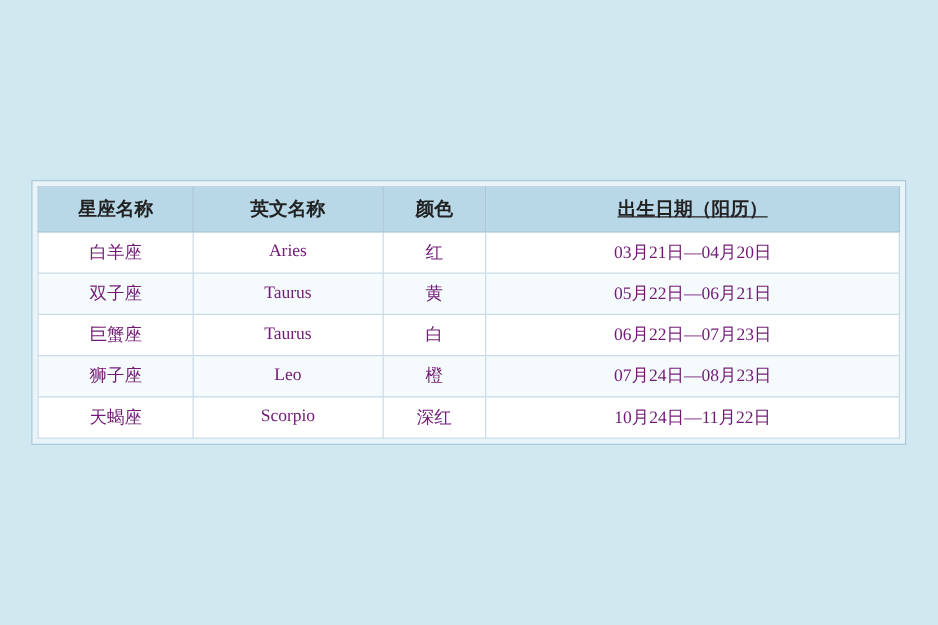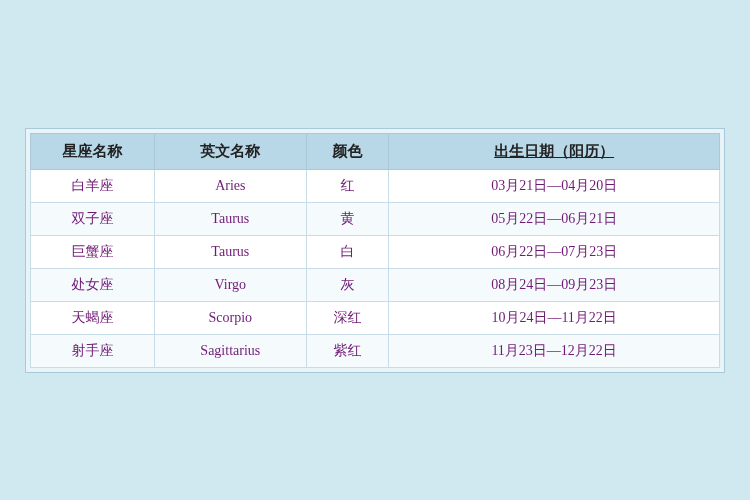--- a/index.html
+++ b/index.html
@@ -91,32 +91,26 @@
           <td>黄</td>
           <td>05月22日—06月21日</td>
         </tr>
         <tr>
           <td>巨蟹座</td>
           <td>Taurus</td>
           <td>白</td>
           <td>06月22日—07月23日</td>
         </tr>
         <tr>
-          <td>处女座</td>
-          <td>Virgo</td>
-          <td>灰</td>
-          <td>08月24日—09月23日</td>
+          <td>狮子座</td>
+          <td>Leo</td>
+          <td>橙</td>
+          <td>07月24日—08月23日</td>
         </tr>
         <tr>
           <td>天蝎座</td>
           <td>Scorpio</td>
           <td>深红</td>
           <td>10月24日—11月22日</td>
         </tr>
-        <tr>
-          <td>射手座</td>
-          <td>Sagittarius</td>
-          <td>紫红</td>
-          <td>11月23日—12月22日</td>
-        </tr>
       </tbody>
   </table>
 </div>
 
 </body></html>

